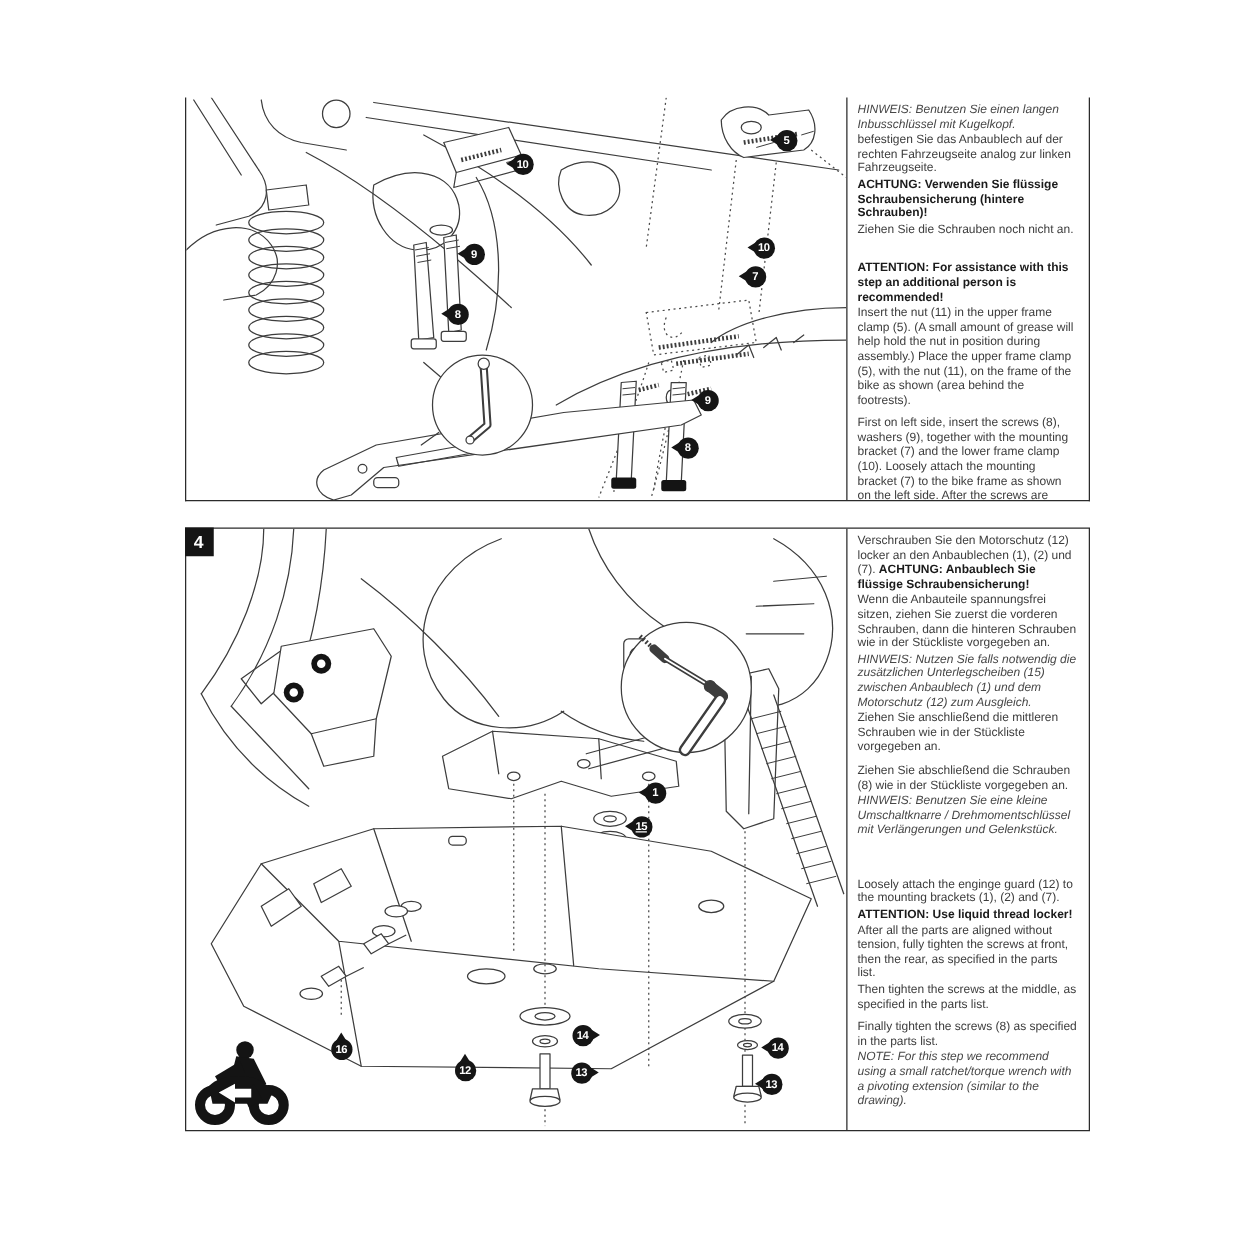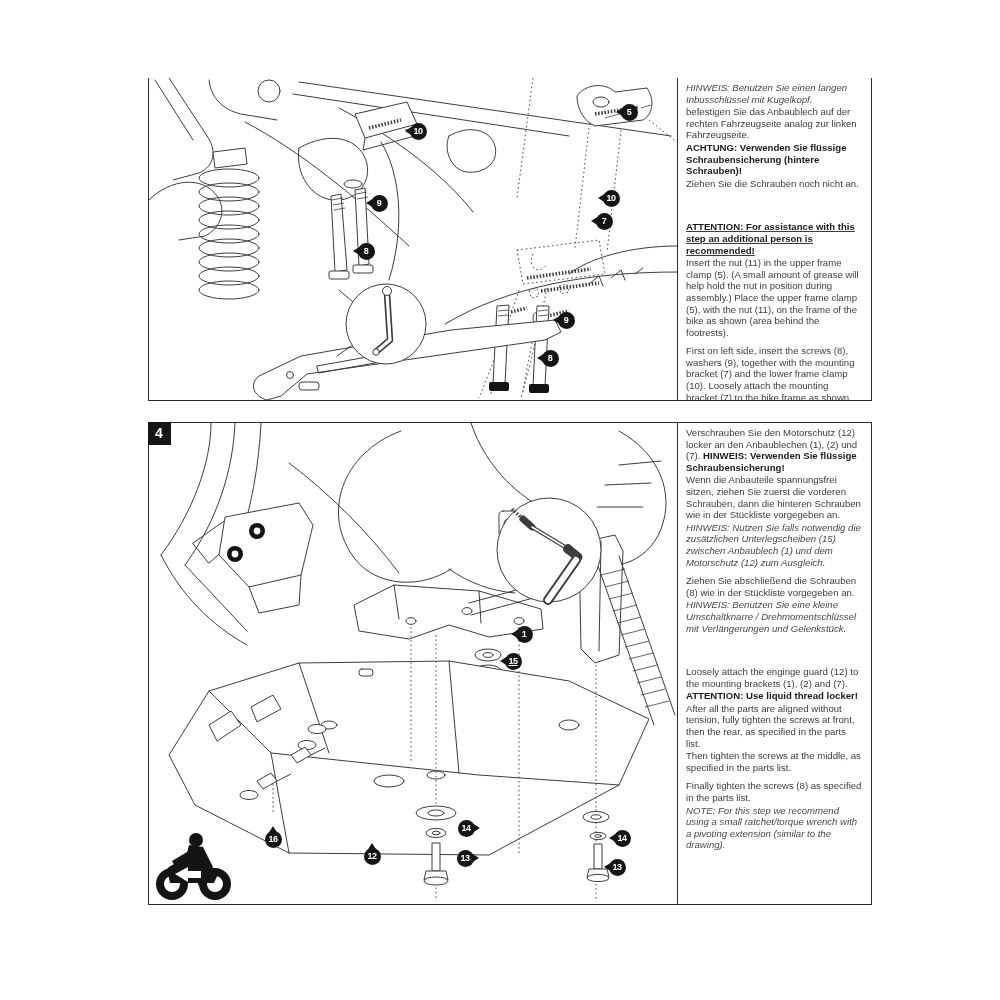--- a/index.html
+++ b/index.html
@@ -9,21 +9,21 @@
   .panel{position:absolute;left:148px;width:722px;background:#fff;}
   .panel-top{top:78px;height:322px;border-left:1.5px solid #2b2b2b;border-right:1.5px solid #2b2b2b;border-bottom:1.5px solid #2b2b2b;}
   .panel-bottom{top:422px;height:481px;border:1.5px solid #2b2b2b;}
 
   .figure{position:absolute;left:0;top:0;width:528px;height:100%;overflow:hidden;}
   .textcol{position:absolute;left:528px;top:0;width:192px;height:100%;
            border-left:1.5px solid #2b2b2b;padding:4px 7px 4px 8px;box-sizing:border-box;
            font-size:9.6px;line-height:11.6px;overflow:hidden;}
   .para{margin:0 0 1px 0;}
   .gap1{margin-top:7px;}
-  .gap3{margin-top:32px;text-decoration:underline;}
+  .gap3{margin-top:20px;}
   .gap4{margin-top:32px;}
   .n{font-style:normal;}
   .b{font-weight:bold;color:#1b1b1b;}
   .i{font-style:italic;color:#474747;}
 
   .step-badge{position:absolute;left:-1.5px;top:-1.5px;width:23px;height:23px;background:#151515;
               color:#fff;font-weight:bold;font-size:14px;display:flex;align-items:center;justify-content:center;}
 
   .callout{position:absolute;width:17px;height:17px;margin-left:-8.5px;margin-top:-8.5px;
            background:#151515;border-radius:50%;color:#fff;display:flex;align-items:center;
@@ -309,23 +309,24 @@
           <span>14</span>
         </div><div class="callout tail-right" style="left: 316px; top: 435px;">
           <span>13</span>
         </div><div class="callout tail-left" style="left: 473px; top: 415px;">
           <span>14</span>
         </div><div class="callout tail-left" style="left: 468px; top: 444px;">
           <span>13</span>
         </div></div>
     <div class="step-badge">4</div>
     <div class="textcol">
-        <p class="para gap0"><span class="n">Verschrauben Sie den Motorschutz (12) locker an den Anbaublechen (1), (2) und (7). </span><span class="b">HINWEIS: Verwenden Sie flüssige Schraubensicherung!</span></p>
+        <p class="para gap0"><span class="n">Verschrauben Sie den Motorschutz (12) locker an den Anbaublechen (1), (2) und (7). </span><span class="b">ACHTUNG: Anbaublech Sie flüssige Schraubensicherung!</span></p>
         <p class="para gap0"><span class="n">Wenn die Anbauteile spannungsfrei sitzen, ziehen Sie zuerst die vorderen Schrauben, dann die hinteren Schrauben wie in der Stückliste vorgegeben an.</span></p>
         <p class="para gap0"><span class="i">HINWEIS: Nutzen Sie falls notwendig die zusätzlichen Unterlegscheiben (15) zwischen Anbaublech (1) und dem Motorschutz (12) zum Ausgleich.</span></p>
+        <p class="para gap0"><span class="n">Ziehen Sie anschließend die mittleren Schrauben wie in der Stückliste vorgegeben an.</span></p>
         <p class="para gap1"><span class="n">Ziehen Sie abschließend die Schrauben (8) wie in der Stückliste vorgegeben an.</span></p>
         <p class="para gap0"><span class="i">HINWEIS: Benutzen Sie eine kleine Umschaltknarre / Drehmomentschlüssel mit Verlängerungen und Gelenkstück.</span></p>
         <p class="para gap4"><span class="n">Loosely attach the enginge guard (12) to the mounting brackets (1), (2) and (7).</span></p>
         <p class="para gap0"><span class="b">ATTENTION: Use liquid thread locker!</span></p>
         <p class="para gap0"><span class="n">After all the parts are aligned without tension, fully tighten the screws at front, then the rear, as specified in the parts list.</span></p>
         <p class="para gap0"><span class="n">Then tighten the screws at the middle, as specified in the parts list.</span></p>
         <p class="para gap1"><span class="n">Finally tighten the screws (8) as specified in the parts list.</span></p>
         <p class="para gap0"><span class="i">NOTE: For this step we recommend using a small ratchet/torque wrench with a pivoting extension (similar to the drawing).</span></p>
       </div>
   </section>

